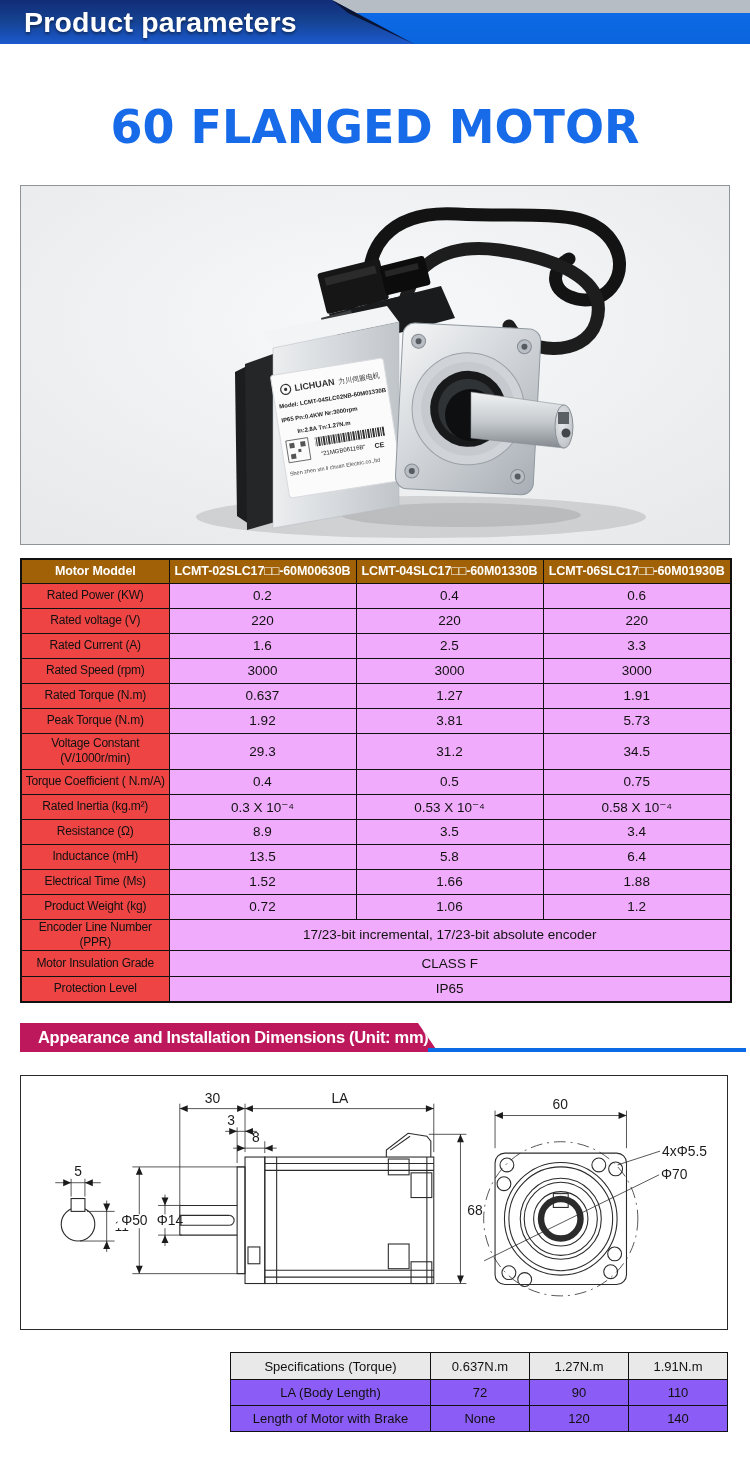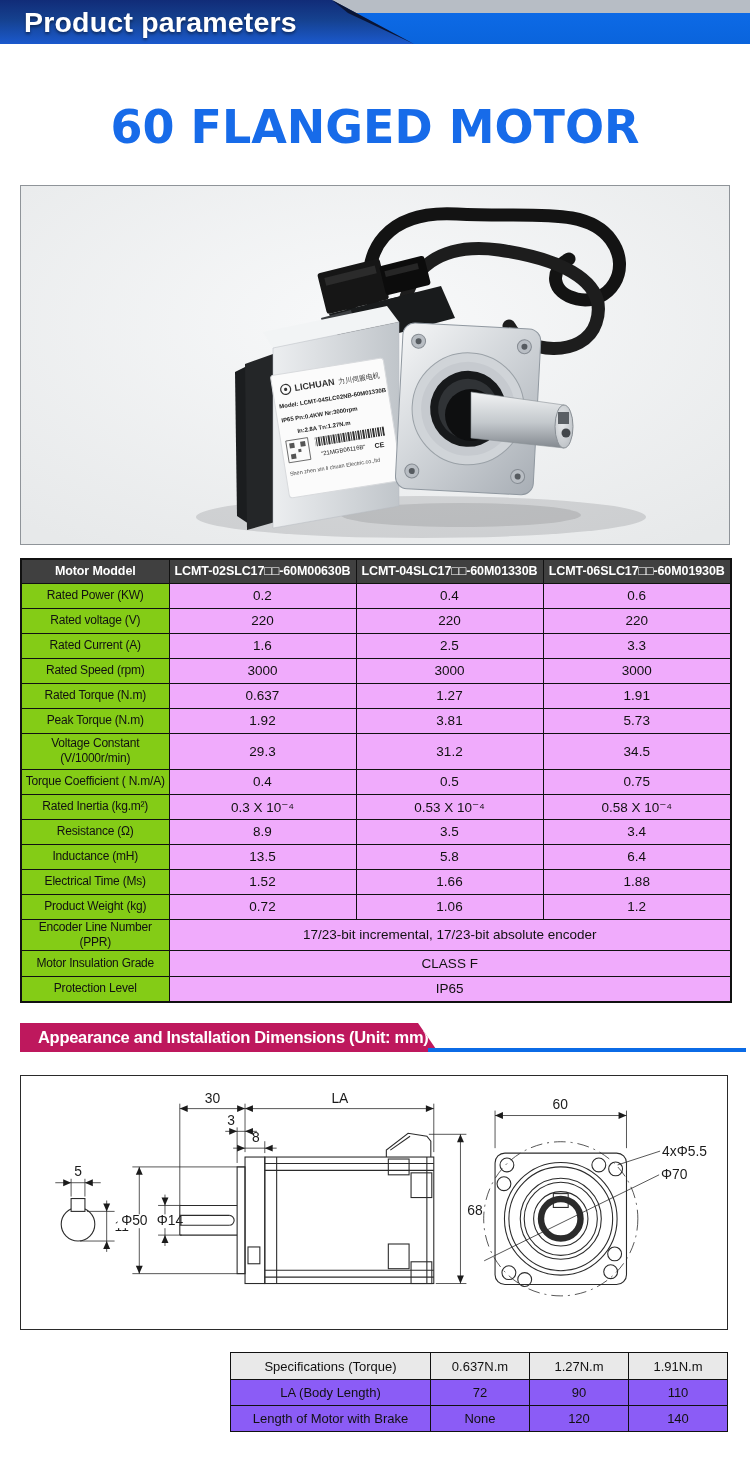--- a/index.html
+++ b/index.html
@@ -27,25 +27,25 @@
   
   .photo-box{position:absolute;left:20px;top:185px;width:708px;height:358px;
              border:1px solid #8f9499;background:#f2f3f4;}
   .photo-box svg{display:block;}
 
   
   table{border-collapse:collapse;table-layout:fixed;}
   .spec-table{position:absolute;left:20px;top:558px;width:710px;border:2px solid #111;}
   .spec-table th,.spec-table td{border:1px solid #111;text-align:center;vertical-align:middle;padding:0;}
   .spec-table thead tr{height:24px;}
-  .spec-table thead th{background:#404040;color:#fff;font-size:12.5px;font-weight:bold;letter-spacing:-.1px;}
+  .spec-table thead th{background:#a16207;color:#fff;font-size:12.5px;font-weight:bold;letter-spacing:-.1px;}
   .spec-table tbody tr{height:25px;}
   .spec-table tbody tr.tall{height:36px;padding-left:39px;}
   .spec-table tbody tr.span{height:26px;margin-top:36px;}
-  .spec-table td.lab{background:#84cc16;font-size:12px;letter-spacing:-.2px;white-space:pre-line;line-height:1.25;}
+  .spec-table td.lab{background:#ef4444;font-size:12px;letter-spacing:-.2px;white-space:pre-line;line-height:1.25;}
   .spec-table td.val{background:#f0abfc;font-size:13.5px;}
 
   
   .banner2{position:absolute;left:20px;top:1023px;width:418px;height:29px;background:#be185d;
            clip-path:polygon(0 0,398px 0,418px 29px,0 29px);}
   .banner2-text{position:absolute;left:18px;top:0;height:29px;line-height:29px;
                 color:#fff;font-size:16.5px;font-weight:bold;letter-spacing:-.3px;}
   .banner2-line{position:absolute;left:428px;top:1048px;width:318px;height:4px;background:#0b6be6;}
 
   

